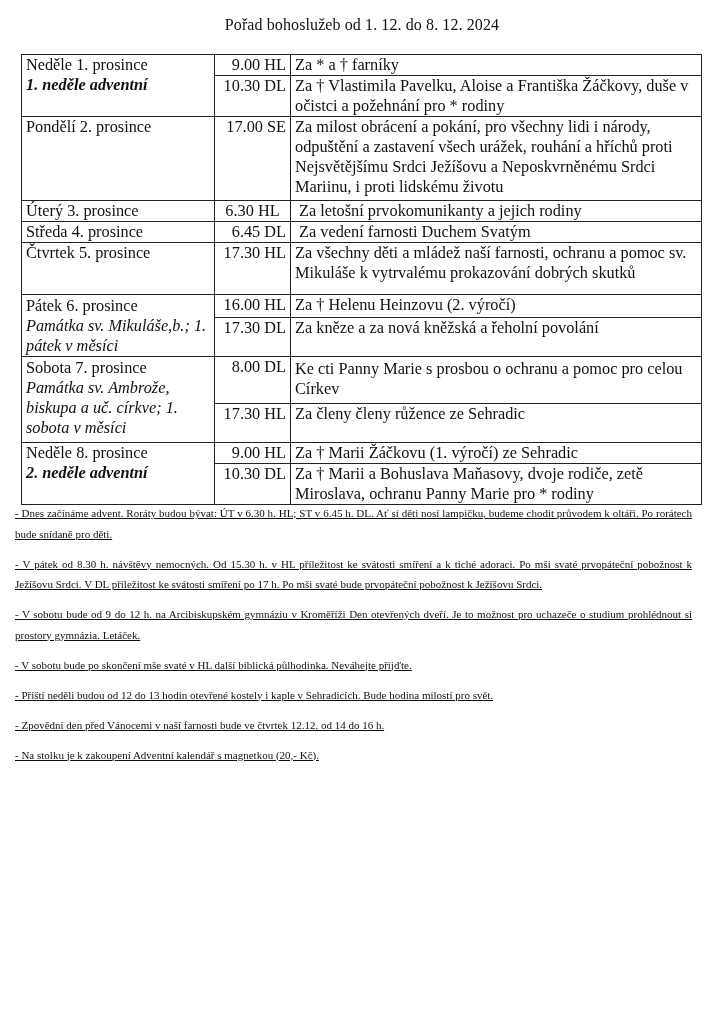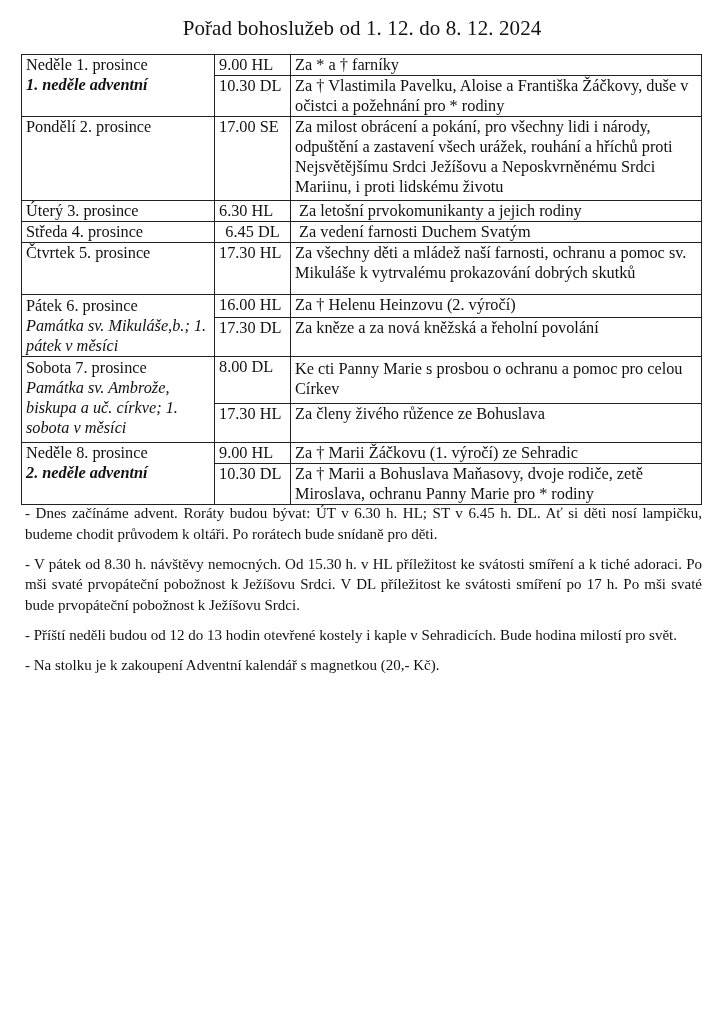--- a/index.html
+++ b/index.html
@@ -3,38 +3,38 @@
 <meta charset="utf-8">
 <style>
   html, body { margin: 0; padding: 0; background: #ffffff; }
   body {
     width: 724px; height: 1024px; position: relative; overflow: hidden;
     font-family: "Liberation Serif", "DejaVu Serif", serif;
     color: #111111;
   }
   .title {
     position: absolute; left: 0; top: 16px; width: 724px;
-    text-align: center; font-size: 21px; letter-spacing: 0.1px;
+    text-align: center; font-size: 16px; letter-spacing: 0.1px;
   }
   table.sched {
     position: absolute; left: 21px; top: 54px; width: 681px;
     border-collapse: collapse; font-size: 16.3px; line-height: 20px;
   }
   table.sched td {
     border: 1.3px solid #222; padding: 0 4px; vertical-align: top;
   }
   td.day { width: 184px; vertical-align: middle; }
   td.day.top { vertical-align: top; padding-top: 1px; }
-  td.time { width: 67px; text-align: left; padding-right: 4px; white-space: nowrap; }
+  td.time { width: 67px; text-align: right; padding-right: 4px; white-space: nowrap; }
   td.intent { }
   .bi { font-weight: bold; font-style: italic; }
   .it { font-style: italic; }
   .notes {
-    position: absolute; left: 25px; top: 503px; width: 677px;
-    font-size: 15px; line-height: 20.5px;
+    position: absolute; left: 15px; top: 503px; width: 677px;
+    font-size: 11px; line-height: 20.5px; text-decoration: underline;
   }
   .note { text-align: justify; margin: 0 0 9.5px 0; }
 </style>
 </head>
 <body>
 
 <div class="title">Pořad bohoslužeb od  1. 12.  do  8. 12. 2024</div>
 
 <table class="sched">
 
@@ -57,29 +57,29 @@
       <div>Pondělí 2. prosince</div>
     </td>
     <td class="time">17.00 SE</td>
     <td class="intent">Za milost obrácení a pokání, pro všechny lidi i národy, odpuštění a zastavení všech urážek, rouhání a hříchů proti Nejsvětějšímu Srdci Ježíšovu a Neposkvrněnému Srdci Mariinu, i proti lidskému životu</td>
   </tr>
 
   <tr style="height:20px">
     <td class="day">
       <div>Úterý 3. prosince</div>
     </td>
-    <td class="time" style="">6.30 HL</td>
+    <td class="time" style="text-align:center">6.30 HL</td>
     <td class="intent" style="white-space:pre"> Za letošní prvokomunikanty a jejich rodiny</td>
   </tr>
 
   <tr style="height:21px">
     <td class="day">
       <div>Středa 4. prosince</div>
     </td>
-    <td class="time" style="text-align:center">6.45 DL</td>
+    <td class="time" style="text-align:right">6.45 DL</td>
     <td class="intent" style="white-space:pre"> Za vedení farnosti Duchem Svatým</td>
   </tr>
 
   <tr style="height:52px">
     <td class="day">
       <div>Čtvrtek 5. prosince</div>
     </td>
     <td class="time">17.30 HL</td>
     <td class="intent">Za všechny děti a mládež naší farnosti, ochranu a pomoc sv. Mikuláše k vytrvalému prokazování dobrých skutků</td>
   </tr>
@@ -100,36 +100,39 @@
   <tr style="height:47px">
     <td class="day top" rowspan="2">
       <div>Sobota 7. prosince</div>
       <div class="it">Památka sv. Ambrože, biskupa a uč. církve; 1. sobota v měsíci</div>
     </td>
     <td class="time">8.00 DL</td>
     <td class="intent" style="padding-top:2px">Ke cti Panny Marie s prosbou o ochranu a pomoc pro celou Církev</td>
   </tr>
   <tr style="height:39px">
     <td class="time">17.30 HL</td>
-    <td class="intent">Za členy živého růžence ze Bohuslava</td>
+    <td class="intent">Za členy členy růžence ze Sehradic</td>
   </tr>
 
   <tr style="height:21px">
     <td class="day" rowspan="2">
       <div>Neděle 8. prosince</div>
       <div class="bi">2. neděle adventní</div>
     </td>
     <td class="time">9.00 HL</td>
     <td class="intent">Za † Marii Žáčkovu (1. výročí) ze Sehradic</td>
   </tr>
   <tr style="height:39px">
     <td class="time">10.30 DL</td>
     <td class="intent">Za † Marii a Bohuslava Maňasovy, dvoje rodiče, zetě Miroslava, ochranu Panny Marie pro * rodiny</td>
   </tr>
 </tbody>
   </table>
 
 <div class="notes">
   <p class="note">- Dnes začínáme advent. Roráty budou bývat: ÚT v 6.30 h. HL; ST v 6.45 h. DL. Ať si děti nosí lampičku, budeme chodit průvodem k oltáři. Po rorátech bude snídaně pro děti.</p>
   <p class="note">- V pátek od 8.30 h. návštěvy nemocných. Od 15.30 h. v HL příležitost ke svátosti smíření a k tiché adoraci. Po mši svaté prvopáteční pobožnost k Ježíšovu Srdci. V DL příležitost ke svátosti smíření po 17 h. Po mši svaté bude prvopáteční pobožnost k Ježíšovu Srdci.</p>
+  <p class="note">- V sobotu bude od 9 do 12 h. na Arcibiskupském gymnáziu v Kroměříži Den otevřených dveří. Je to možnost pro uchazeče o studium prohlédnout si prostory gymnázia. Letáček.</p>
+  <p class="note">- V sobotu bude po skončení mše svaté v HL další biblická půlhodinka. Neváhejte přijďte.</p>
   <p class="note">- Příští neděli budou od 12 do 13 hodin otevřené kostely i kaple v Sehradicích. Bude hodina milostí pro svět.</p>
+  <p class="note">- Zpovědní den před Vánocemi v naší farnosti bude ve čtvrtek 12.12. od 14 do 16 h.</p>
   <p class="note">- Na stolku je k zakoupení Adventní kalendář s magnetkou (20,- Kč).</p>
 </div>
 
 </body></html>

